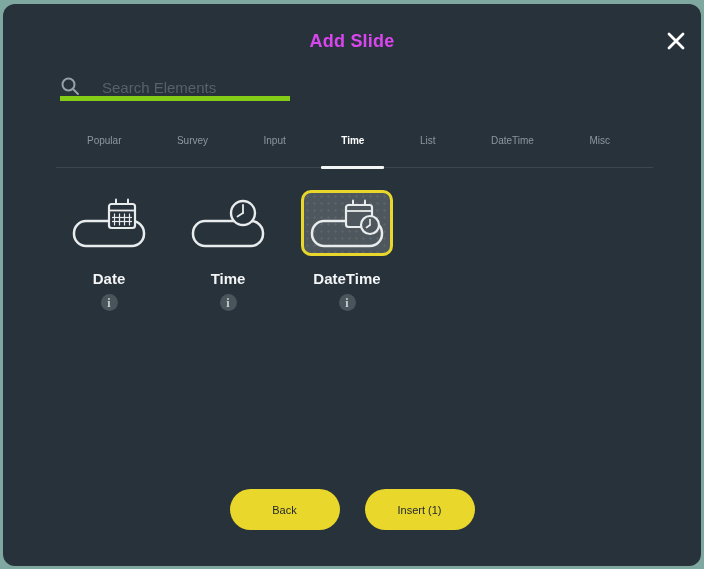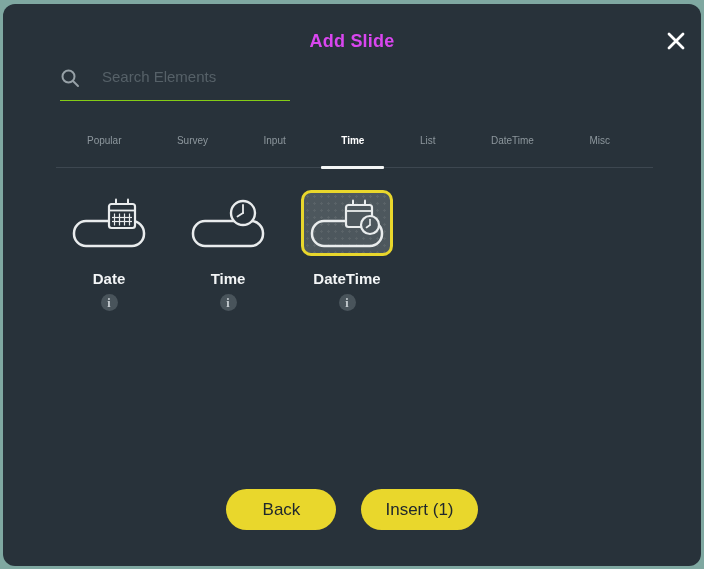--- a/index.html
+++ b/index.html
@@ -21,22 +21,22 @@
     color:#d946ef; letter-spacing:.2px;
   }
   .close-btn {
     position:absolute; top:22px; right:10px;
     width:30px; height:30px;
     background:transparent; border:none; cursor:pointer;
     display:flex; align-items:center; justify-content:center;
   }
   .search-row {
     position:absolute; top:64px; left:57px; width:230px; height:33px;
-    border-bottom:1px solid #84cc16;
-    display:flex; align-items:flex-start;
+    border-bottom:5px solid #84cc16;
+    display:flex; align-items:flex-end;
   }
   .search-row svg { flex:0 0 auto; }
   .search-input {
     background:transparent; border:none; outline:none;
     margin-left:22px; width:180px;
     font-family:"Liberation Sans", sans-serif;
     font-size:15px; color:#dfe3e5;
   }
   .search-input::placeholder { color:#566168; opacity:1; }
   .tabs {
@@ -86,21 +86,21 @@
     cursor:pointer; flex:0 0 auto;
   }
   .footer {
     position:absolute; bottom:36px; left:0; right:0;
     display:flex; justify-content:center; gap:25px;
   }
   .pill-btn {
     height:41px; min-width:110px; padding:0 24px;
     border:none; border-radius:21px;
     background:#e9d72c; color:#20282d;
-    font-family:"Liberation Sans", sans-serif; font-size:17px;
+    font-family:"Liberation Sans", sans-serif; font-size:11px;
     cursor:pointer;
   }
   .icon-stroke { stroke:#e9eced; fill:none; }
 </style>
 </head>
 <body>
 
 <div class="modal">
 
   <div class="title">Add Slide</div>

